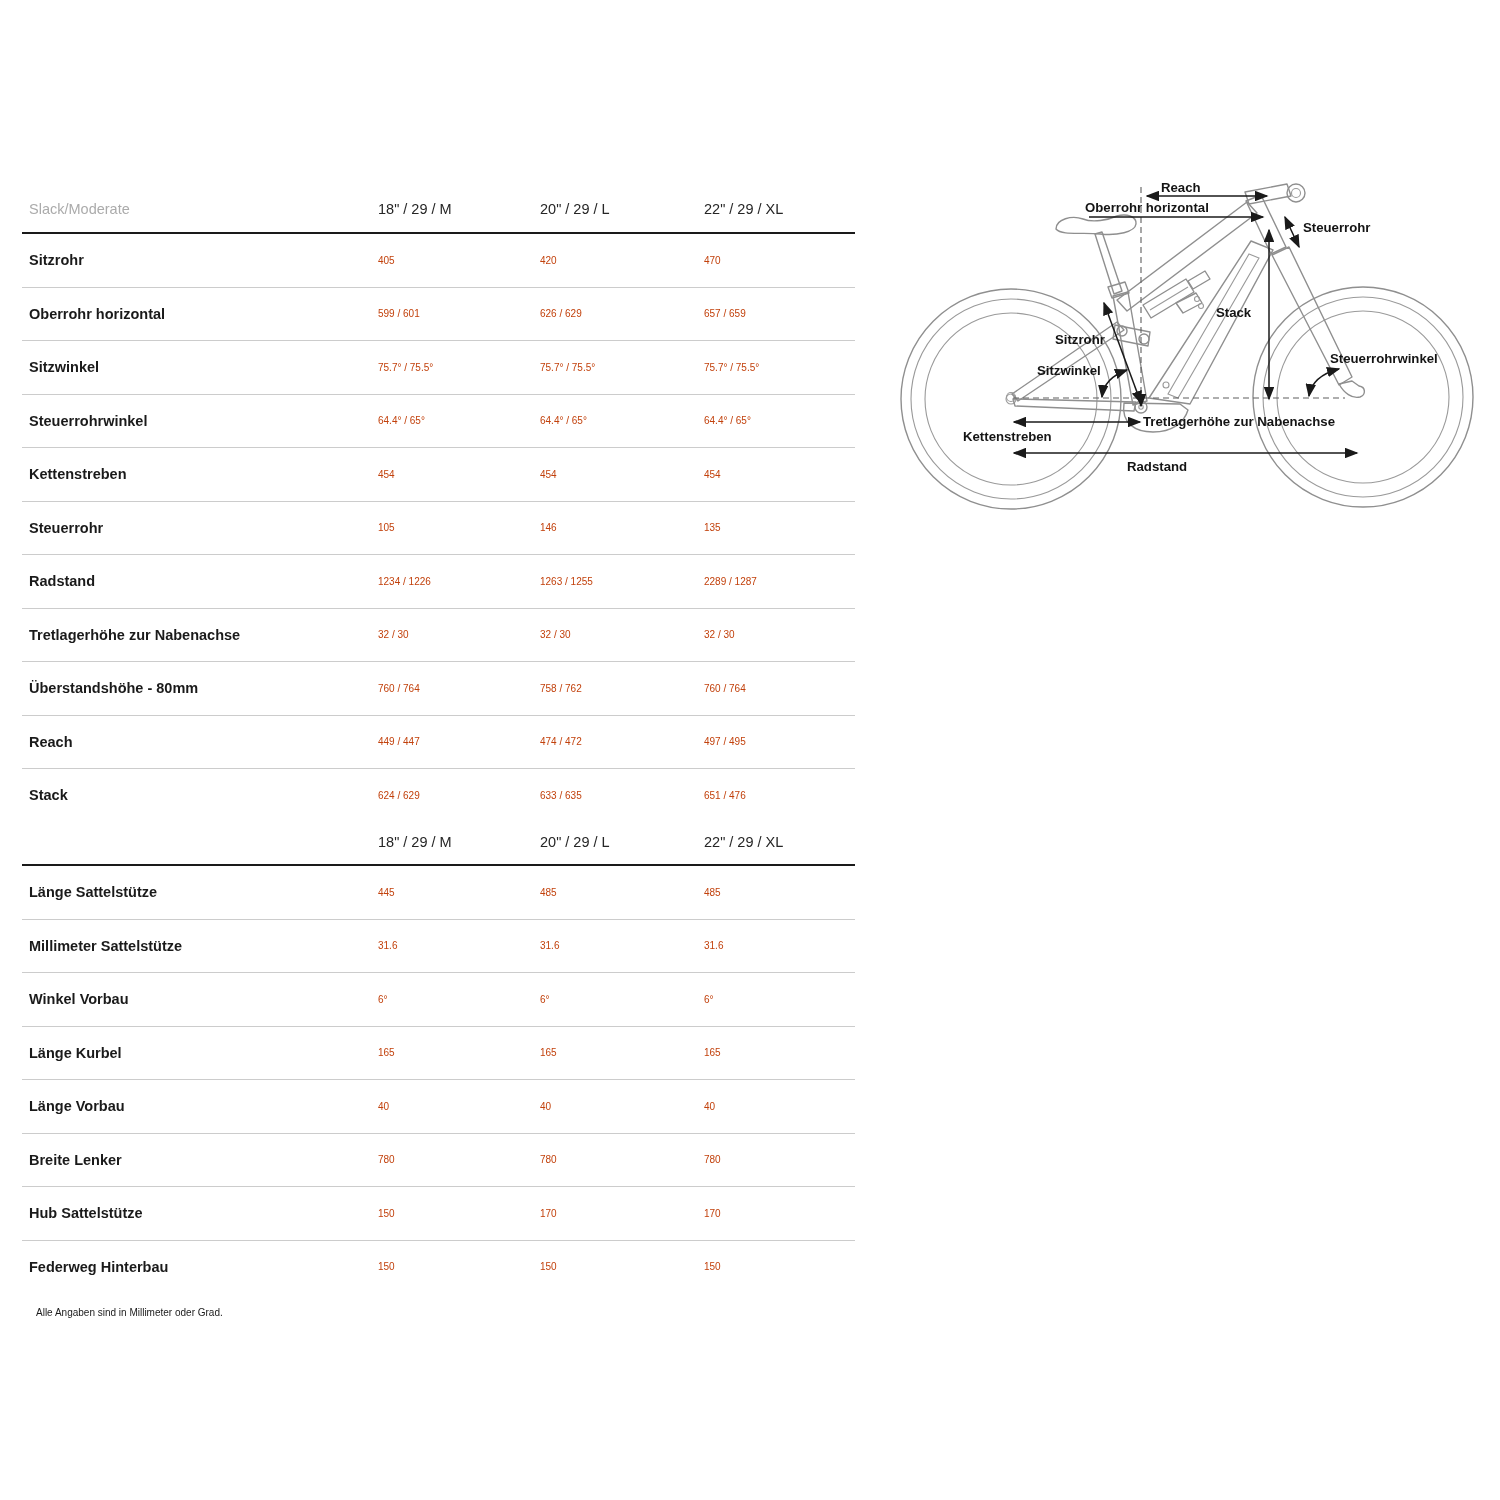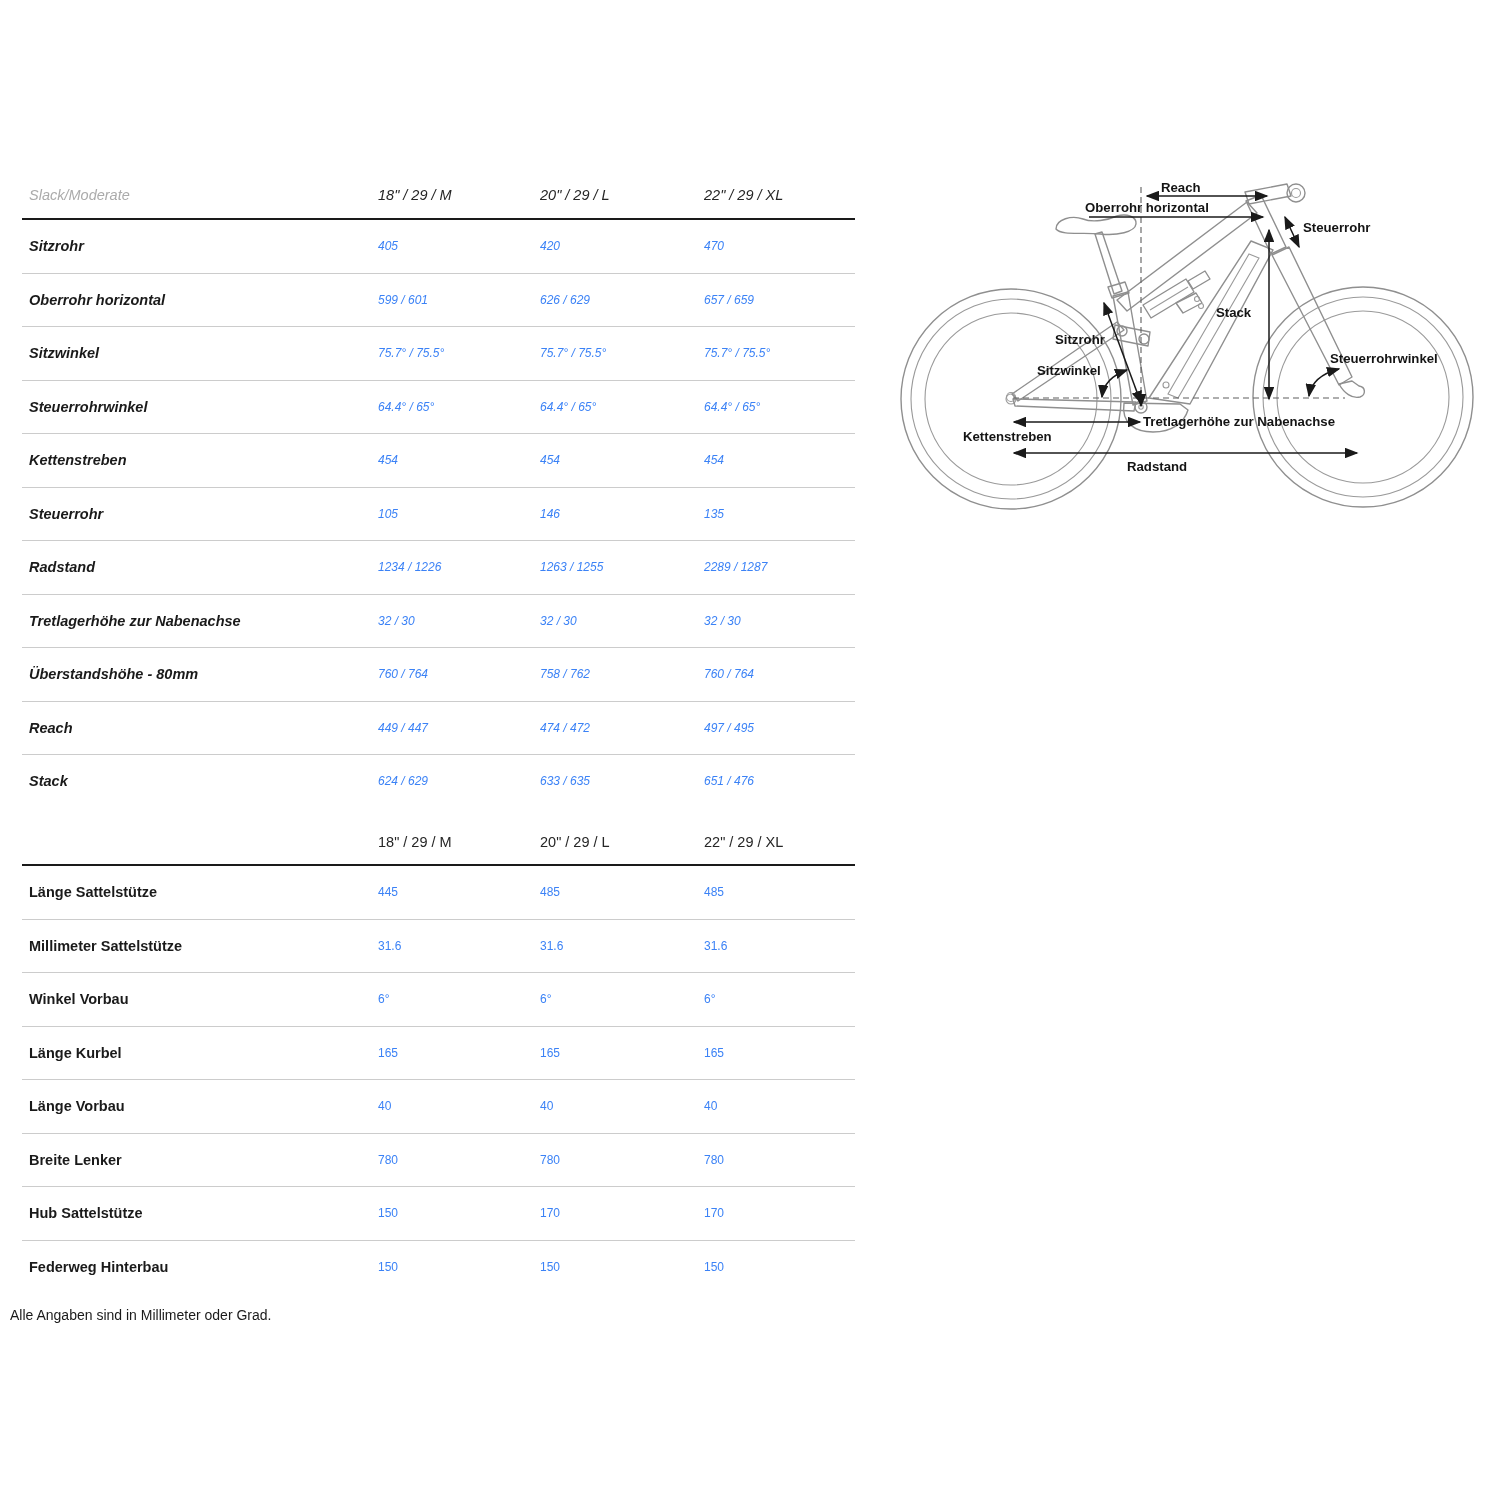--- a/index.html
+++ b/index.html
@@ -1,40 +1,40 @@
 <!DOCTYPE html>
 <html><head>
 <meta charset="utf-8">
 <style>
   html,body{margin:0;padding:0;background:#ffffff;}
   #page{
     position:relative;width:1500px;height:1500px;background:#ffffff;overflow:hidden;
     font-family:"Liberation Sans",sans-serif;
   }
   .geo-table{position:absolute;left:22px;width:833px;}
-  #table1{top:172px;font-style:italic;}
+  #table1{top:186px;}
   #table2{top:806px;}
   .geo-header{
     display:flex;align-items:center;height:46px;
     border-bottom:2px solid #1a1a1a;
   }
   #table2 .geo-header{height:60px;padding-top:0;box-sizing:border-box;align-items:flex-end;padding-bottom:14px;}
   .geo-row{display:flex;align-items:center;height:52.5px;}
   .geo-row + .geo-row{border-top:1px solid #cccccc;}
   .cell{flex:0 0 auto;box-sizing:border-box;overflow:hidden;white-space:nowrap;}
   .c0{width:356px;padding-left:7px;}
   .c1{width:162px;}
   .c2{width:164px;}
   .c3{width:151px;}
   .label{font-weight:bold;font-size:14.5px;color:#1a1a1a;}
-  .value{font-size:12px;color:#3b82f6;}
+  .value{font-size:10px;color:#c2410c;}
   .ghost-head{font-size:14.5px;color:#ababab;}
   .col-head{font-size:14.5px;color:#262626;}
   #footer-note{
-    position:absolute;left:10px;top:1307px;font-size:14px;color:#1a1a1a;
+    position:absolute;left:36px;top:1307px;font-size:10px;color:#1a1a1a;
   }
   #bike-diagram{position:absolute;left:890px;top:158px;}
   .bike{stroke:#8f8f8f;stroke-width:1.4;fill:none;stroke-linejoin:round;}
   .bike-thin{stroke:#9a9a9a;stroke-width:1.1;fill:none;}
   .dash{stroke:#5f5f5f;stroke-width:1.1;fill:none;stroke-dasharray:6 4;}
   .dim{stroke:#1a1a1a;stroke-width:1.5;fill:none;}
   .dlabel{font-family:"Liberation Sans",sans-serif;font-size:13.2px;font-weight:bold;fill:#141414;}
 </style>
 </head>
 <body>

